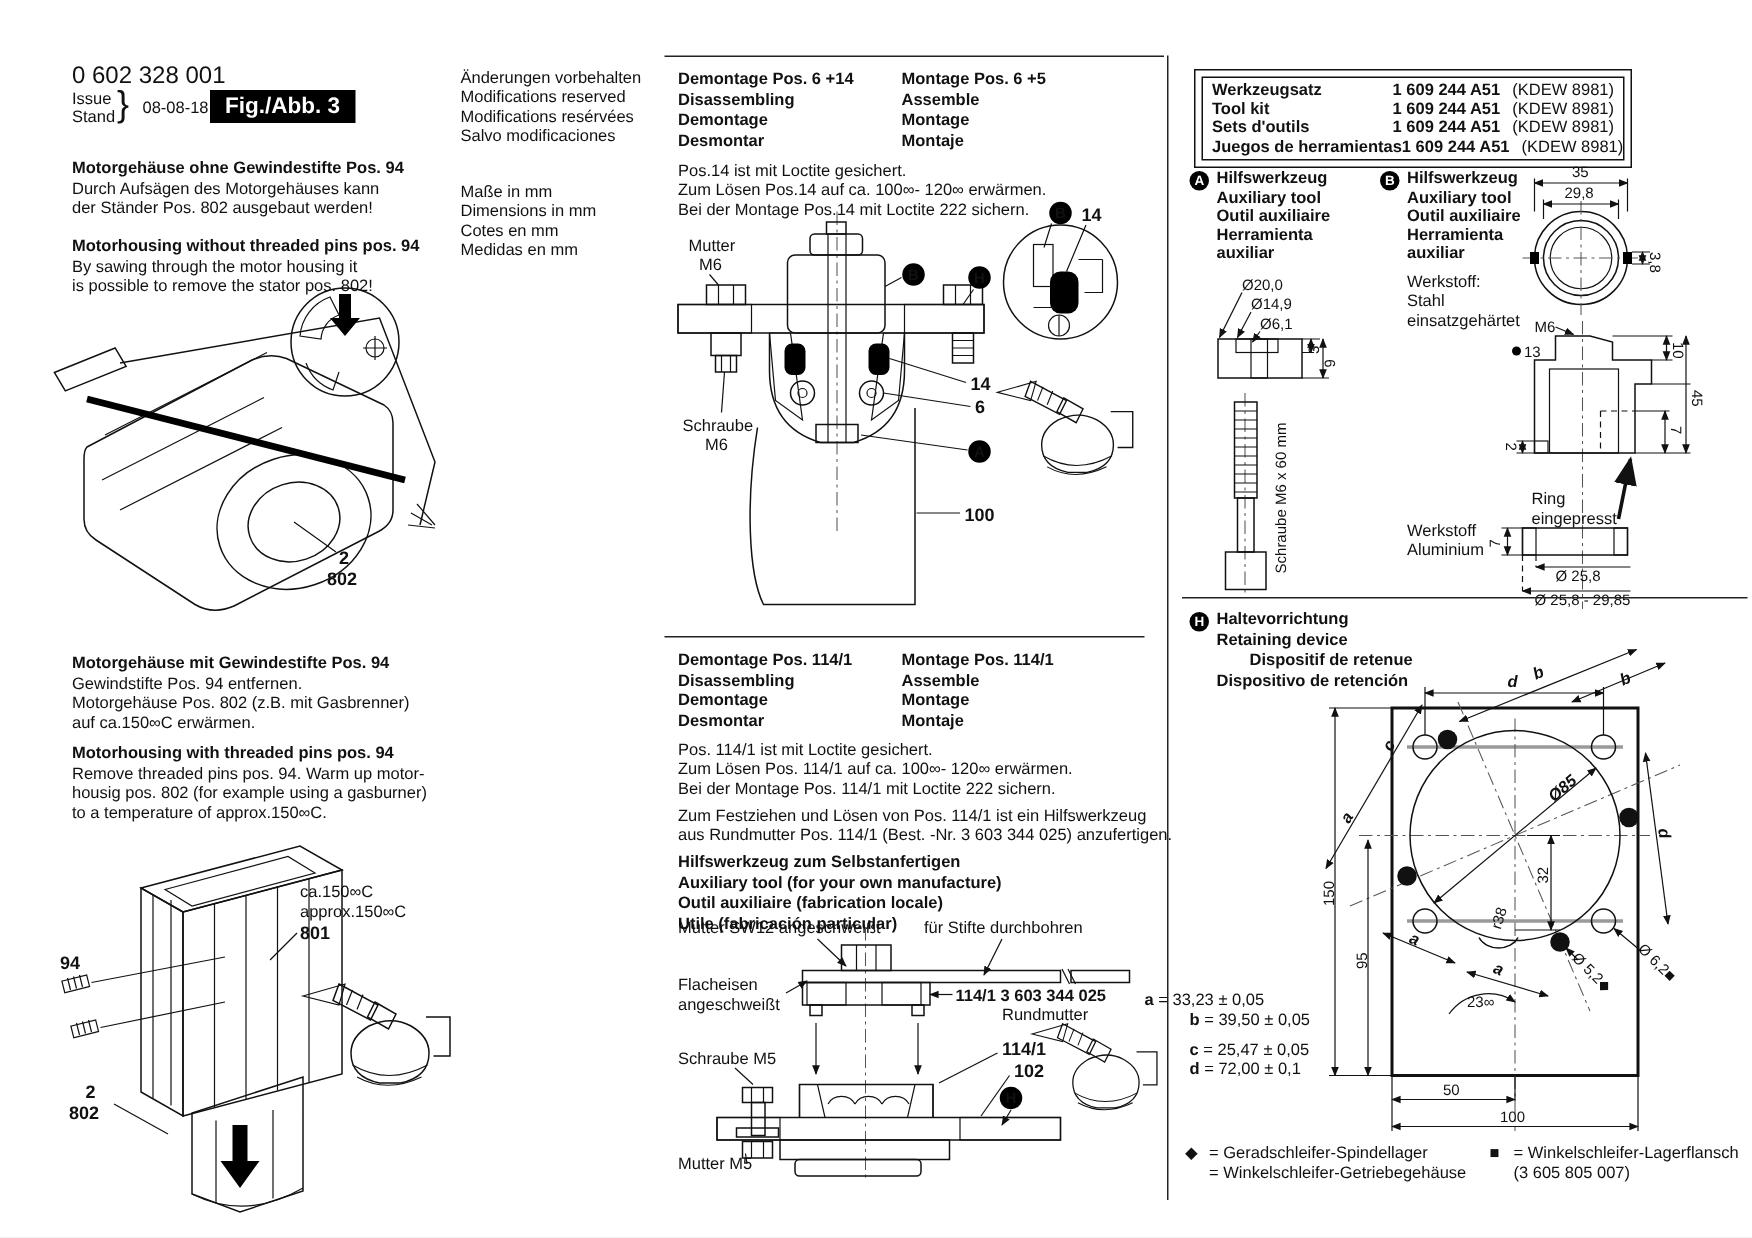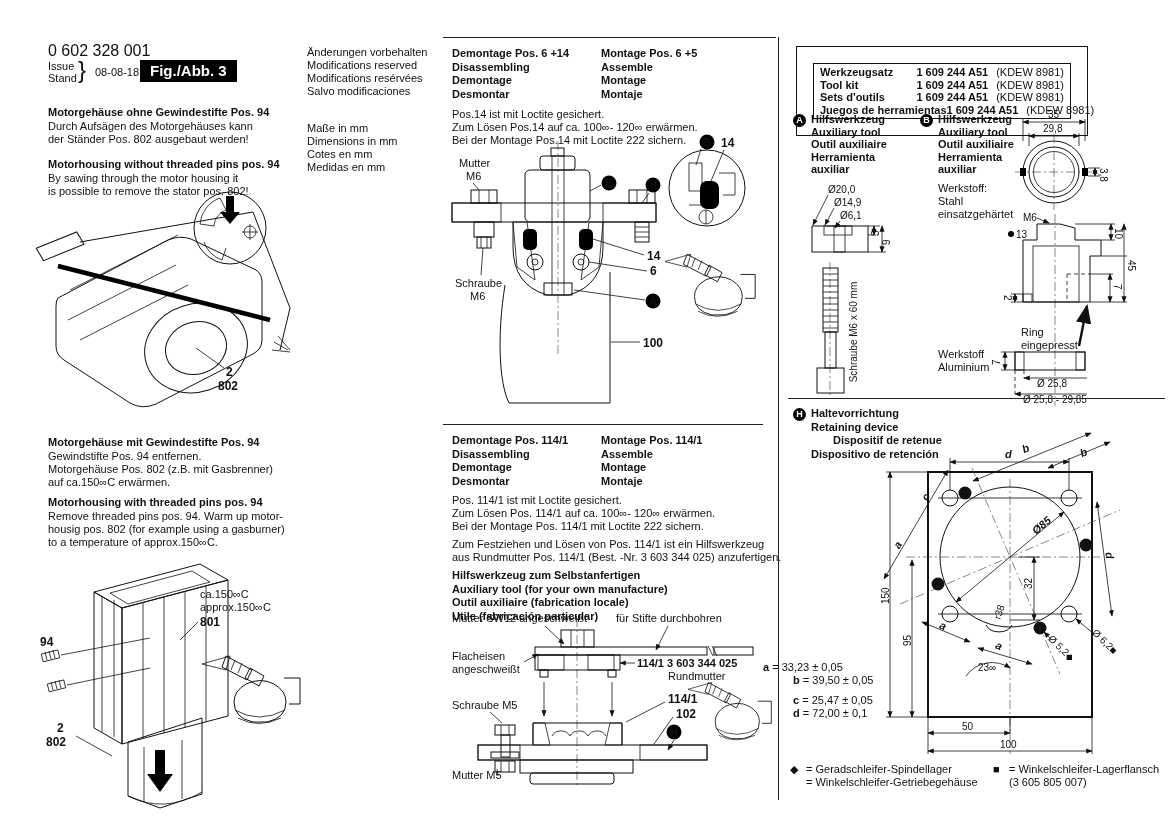--- a/index.html
+++ b/index.html
@@ -5,21 +5,21 @@
   html,body{margin:0;padding:0;background:#e8e8e8}
   .page{position:relative;width:1168px;height:825px;background:#fff;overflow:hidden;
         font-family:"Liberation Sans",sans-serif;color:#111}
   .t{position:absolute;font:11px/13.5px "Liberation Sans",sans-serif;color:#111;white-space:nowrap}
   .b{font-weight:bold}
   .big{font-size:16px}
   .figbox{position:absolute;left:140px;top:60px;background:#000;color:#fff;font:bold 15px/22px "Liberation Sans",sans-serif;padding:0 10px}
   .brace{position:absolute;left:78px;top:56px;font-size:24px;font-weight:400}
   .vrule{position:absolute;width:1px;background:#222}
   .hrule{position:absolute;height:1px;background:#222}
-  .tooltable{position:absolute;left:796px;top:46px;width:292px;border:1px solid #111;padding:16px;box-sizing:border-box}
+  .tooltable{position:absolute;left:796px;top:46px;width:292px;border:1px solid #111;padding:4px;box-sizing:border-box}
   .tooltable .inner{border:1px solid #111;padding:2px 6px}
   .trow{display:flex;font:bold 11px/12.5px "Liberation Sans",sans-serif;white-space:nowrap}
   .trow .lbl{width:146px}
   .trow .code{font-weight:400;margin-left:8px}
   .badge{position:absolute;width:13px;height:13px;border-radius:50%;background:#000;color:#fff;
          font:bold 9px/13px "Liberation Sans",sans-serif;text-align:center}
   svg{position:absolute;overflow:visible}
   svg text{font-family:"Liberation Sans",sans-serif;fill:#111;font-size:10px}
   svg text.lb{font-size:11px}
   svg text.pn{font-size:12px;font-weight:bold}

